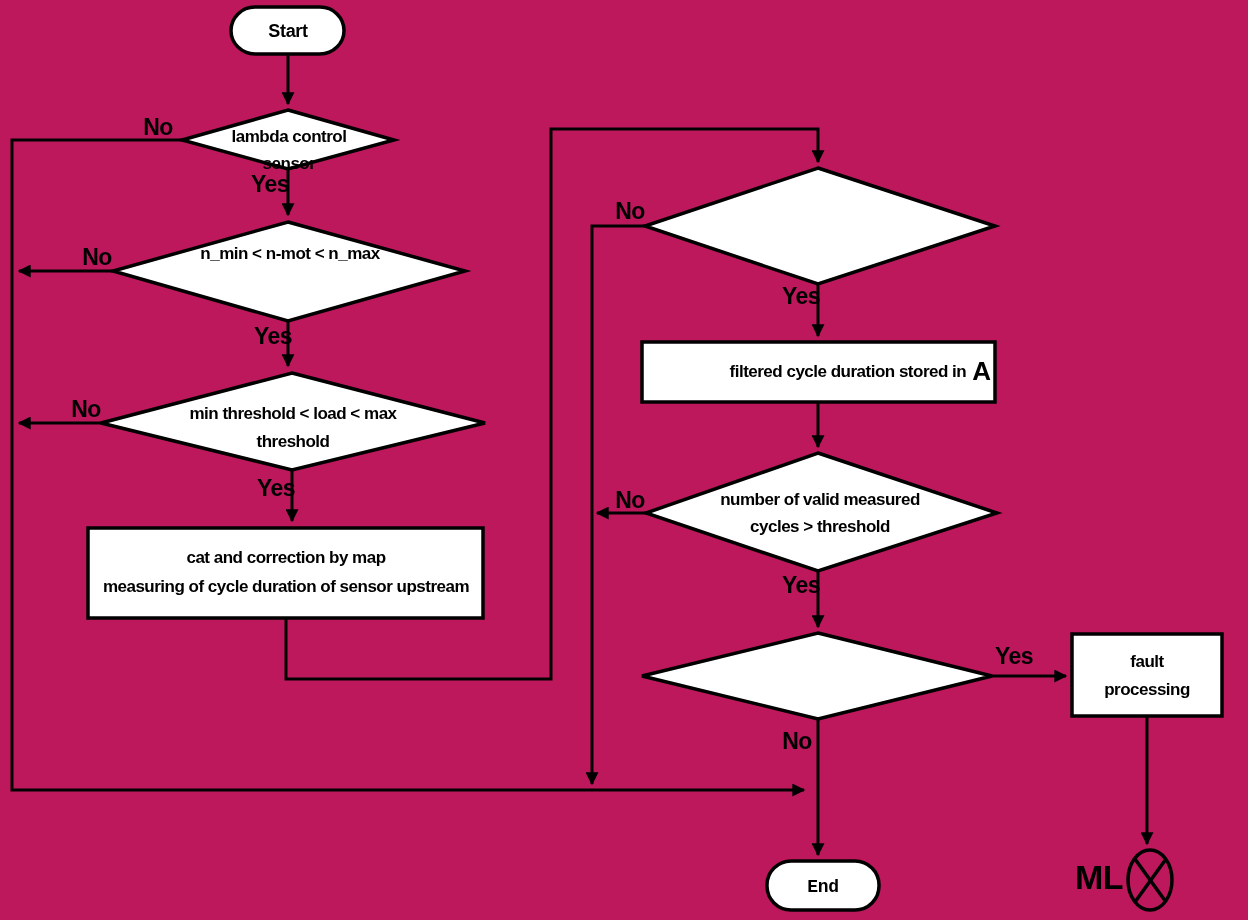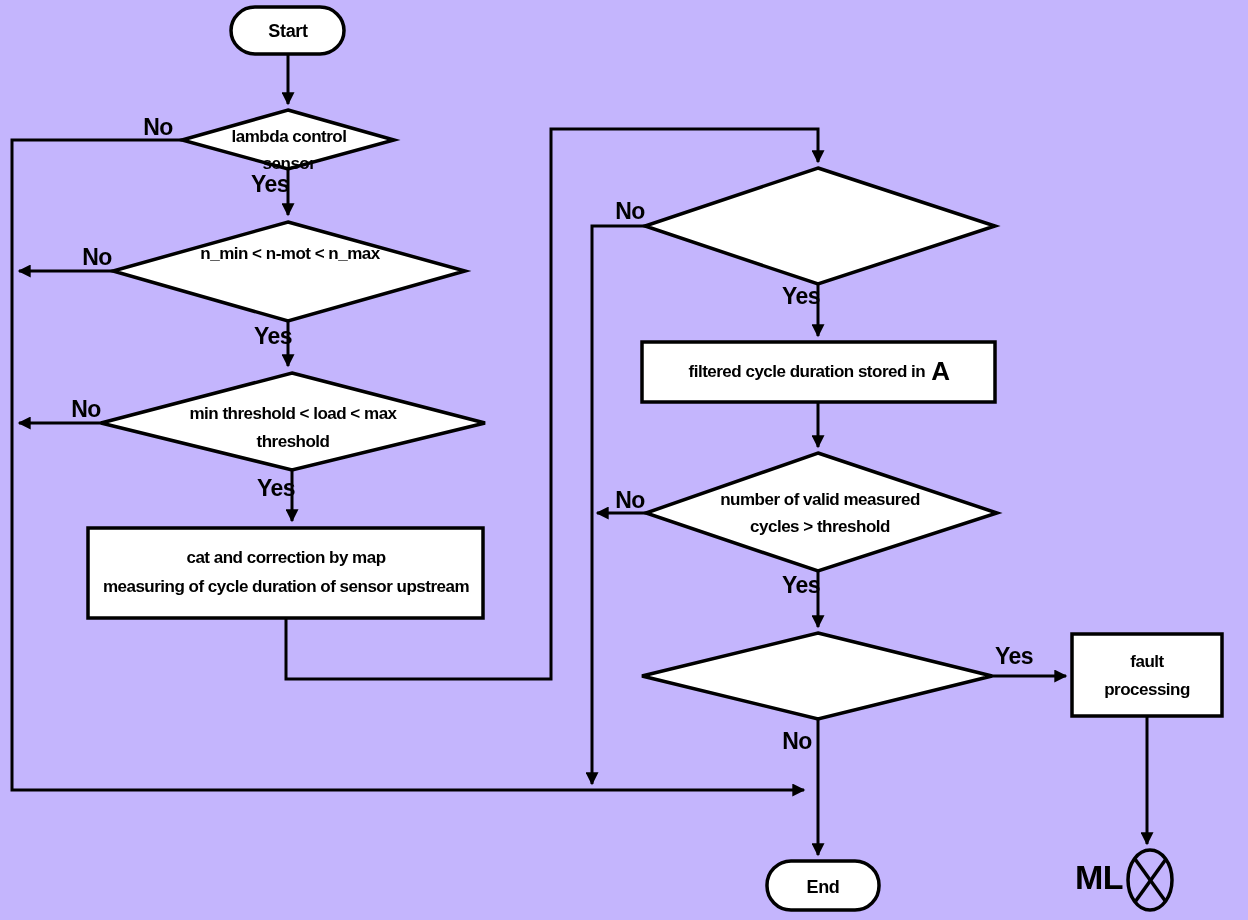--- a/index.html
+++ b/index.html
@@ -1,32 +1,32 @@
 <!DOCTYPE html>
 <html><head>
 <meta charset="utf-8">
 <style>
   html,body{margin:0;padding:0;background:#ffffff;}
   .stage{
-    position:relative;width:1248px;height:920px;background:#c4b5fd;overflow:hidden;
+    position:relative;width:1248px;height:920px;background:#be185d;overflow:hidden;
     font-family:"Liberation Sans", sans-serif;color:#000;
   }
   .stage svg{position:absolute;left:0;top:0;}
   .lbl{
     position:absolute;transform:translate(-50%,-50%);
     font-weight:bold;letter-spacing:-0.5px;white-space:nowrap;text-align:center;
   }
   .node-text{font-size:17px;line-height:27px;}
   .lh28{line-height:28px;}
   .lh29{line-height:29px;}
   .edge-lbl{font-size:23px;}
   .terminal-lbl{font-size:18px;letter-spacing:-0.3px;}
   .bigA{font-size:26px;font-weight:bold;margin-left:6px;vertical-align:-2px;}
   .ml-lbl{font-size:34px;letter-spacing:-0.5px;}
-  .row{display:flex;align-items:center;justify-content:flex-start;}
+  .row{display:flex;align-items:center;justify-content:flex-start;margin-left:41px;}
 </style>
 </head>
 <body>
 
 <div class="stage">
 
   <svg width="1248" height="920" viewBox="0 0 1248 920">
     <defs>
       <marker id="ah" viewBox="0 0 10 10" refX="9" refY="5" markerWidth="15" markerHeight="13" orient="auto" markerUnits="userSpaceOnUse">
         <path d="M0,0 L10,5 L0,10 z" fill="#000"></path>
@@ -114,17 +114,17 @@
   <div class="lbl edge-lbl" style="left:801px;top:585px;">Yes</div>
 
   <div class="lbl edge-lbl" style="left:1014px;top:656px;">Yes</div>
   <div class="lbl edge-lbl" style="left:797px;top:741px;">No</div>
 
   <div class="lbl node-text lh28" style="left:1147px;top:676px;">
     <div>fault</div>
     <div>processing</div>
   </div>
 
-  <div class="lbl terminal-lbl" style="left:823px;top:887px;">End</div>
+  <div class="lbl terminal-lbl" style="left:823px;top:887px;font-family:Liberation Mono, monospace;">End</div>
 
   <div class="lbl ml-lbl" style="left:1099px;top:877px;">ML</div>
 
 </div>
 
 </body></html>

